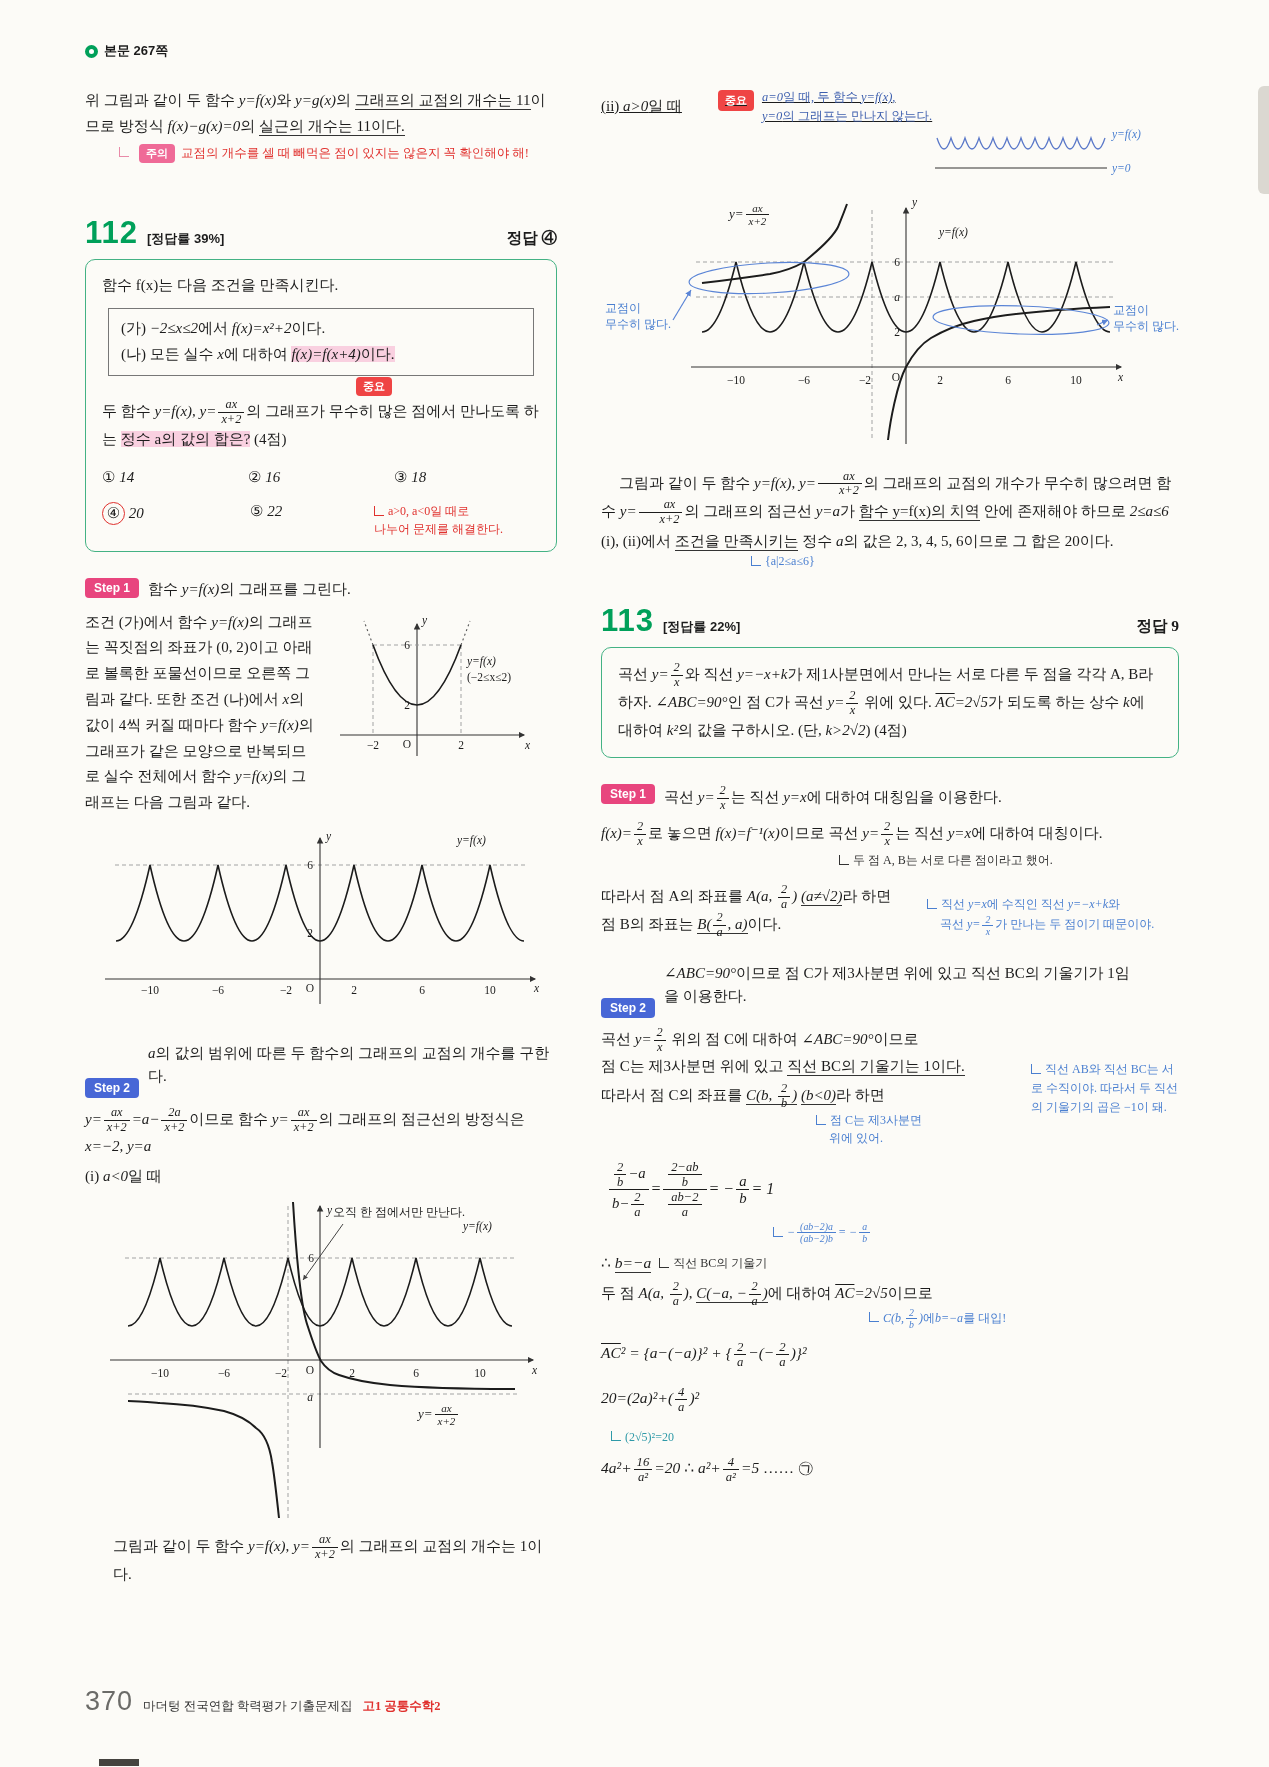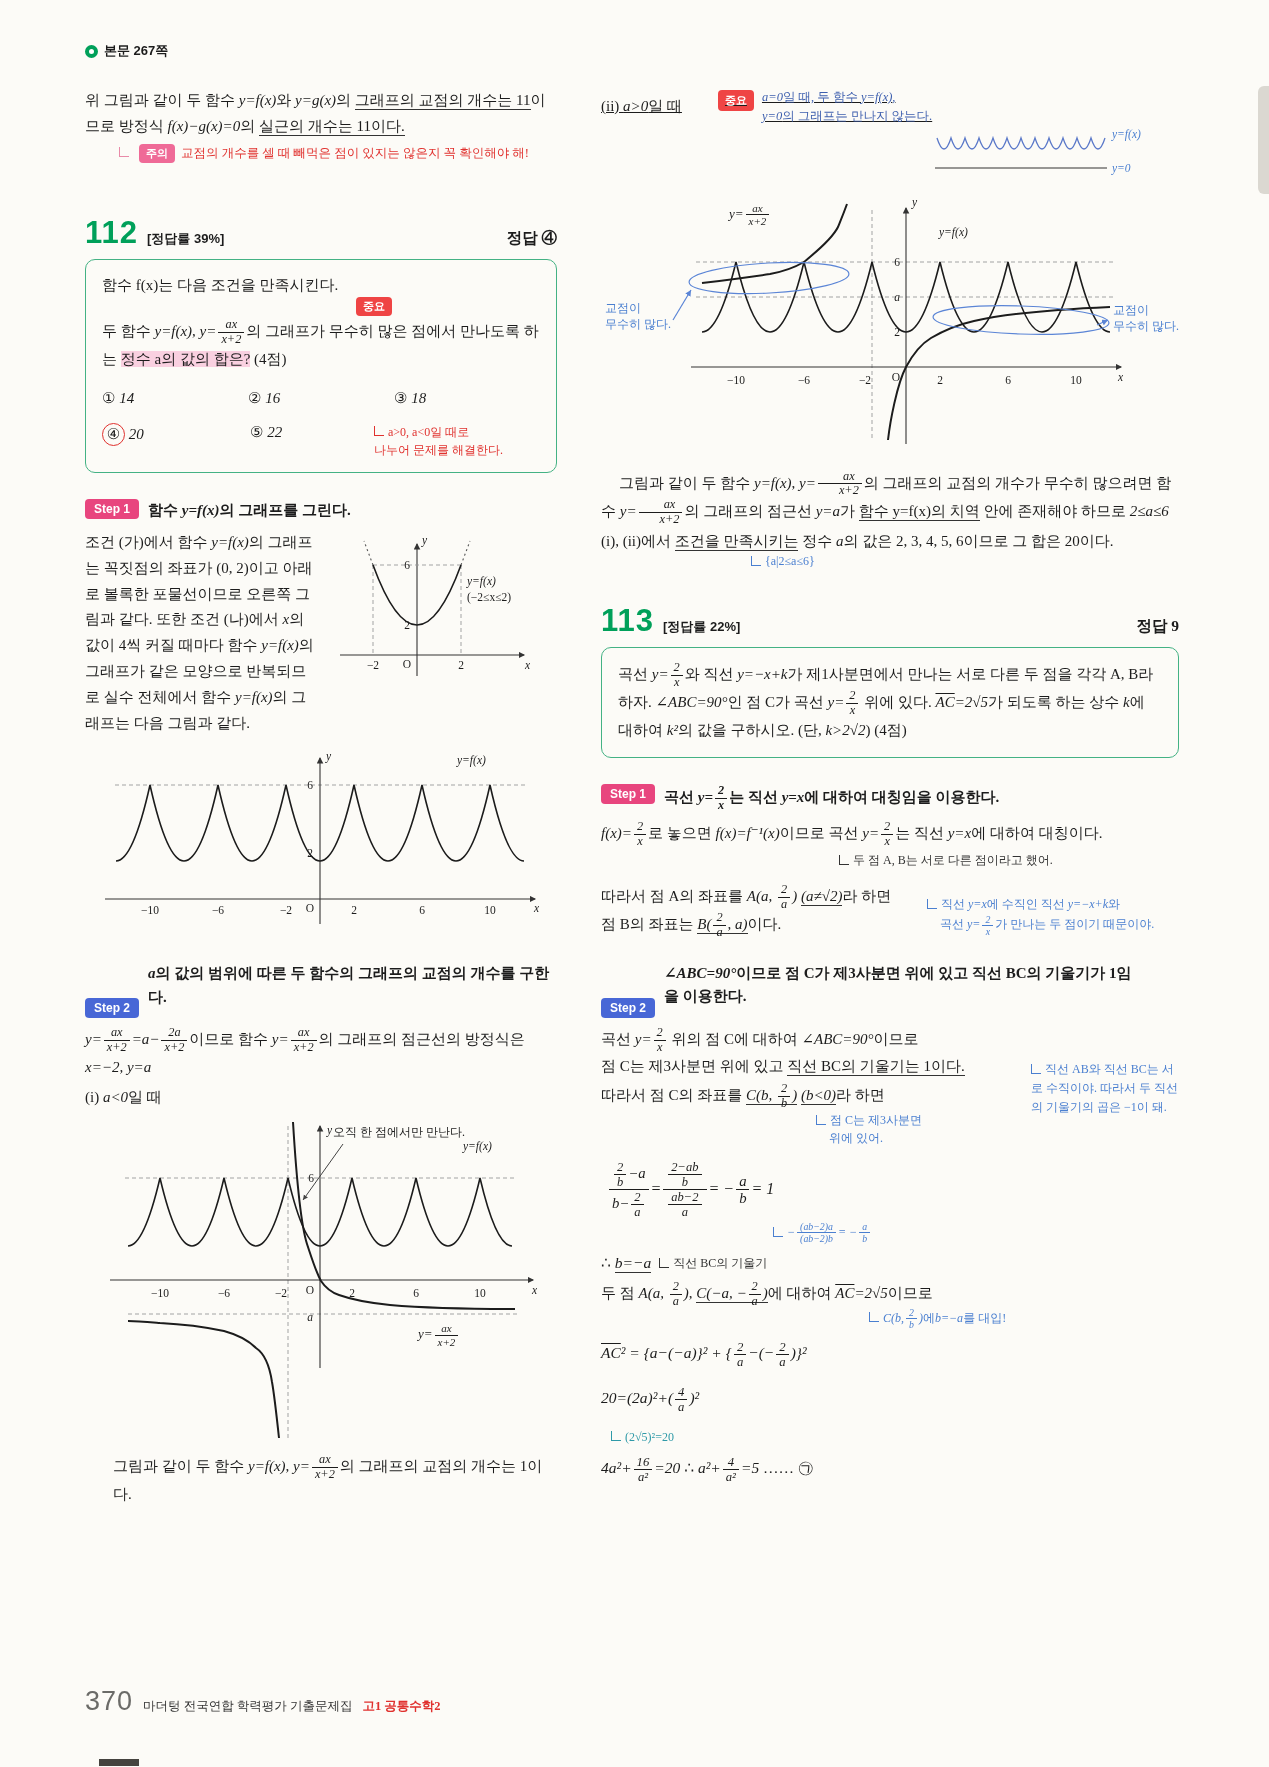--- a/index.html
+++ b/index.html
@@ -34,21 +34,21 @@
   .prob-ans{margin-left:auto;font-size:15.5px;font-weight:bold;}
   .qbox{border:1.6px solid #44b284;border-radius:10px;padding:13px 16px;margin-top:10px;}
   .cond-box{border:1px solid #777;padding:7px 12px;margin:10px 6px 2px 6px;}
   .imp-row{margin:-2px 0 2px 58%;}
   .choices{margin-top:4px;}
   .ch-row{display:flex;margin-top:16px;align-items:flex-start;}
   .choice{width:148px;font-size:15px;}
   .ring{display:inline-block;width:21px;height:21px;border:1.6px solid #e0312e;border-radius:50%;text-align:center;line-height:21px;}
   .red-note{color:#e0312e;font-size:12px;line-height:1.5;margin-left:-24px;}
   .step-head{display:flex;gap:9px;align-items:flex-start;margin-top:26px;margin-bottom:8px;}
-  .step-title{font-weight:bold;font-size:15px;line-height:1.55;}
+  .step-title{font-weight:normal;font-size:15px;line-height:1.55;}
   .note-blue{color:#4a7fd0;font-size:12px;line-height:1.55;}
   .note-black{color:#333;font-size:12px;line-height:1.5;}
   .note-teal{color:#2f9aa8;font-size:12px;}
   .rel{position:relative;}
   .abs{position:absolute;}
   .s1-row{display:flex;gap:4px;margin-top:2px;}
   .s1-text{flex:1;}
   .indent{padding-left:28px;}
   .eqline{font-size:16px;margin:12px 0 2px 6px;line-height:1.3;display:flex;align-items:center;flex-wrap:wrap;}
   .eqline .frac{font-size:0.92em;}
@@ -100,20 +100,24 @@
     </div>
 
     <div class="prob-head">
       <span class="prob-num">112</span>
       <span class="prob-rate">[정답률 39%]</span>
       <span class="prob-ans">정답 ④</span>
     </div>
 
     <div class="qbox">
       <p class="body">함수 f(x)는 다음 조건을 만족시킨다.</p>
+      <div class="cond-box">
+        <p class="body"><span>(가) </span><span class="m">−2≤x≤2</span><span>에서 </span><span class="m">f(x)=x²+2</span><span>이다.</span></p>
+        <p class="body"><span>(나) 모든 실수 </span><span class="m">x</span><span>에 대하여 </span><span class="m hl">f(x)=f(x+4)</span><span class="hl">이다.</span></p>
+      </div>
       <div class="imp-row">
         <span class="badge badge-imp">중요</span>
       </div>
       <p class="body"><span>두 함수 </span><span class="m">y=f(x)</span><span>, </span><span class="m">y=</span><span class="frac">
             <span class="fn">ax</span>
             <span class="fd">x+2</span>
           </span><span>의 그래프가 무수히 많은 점에서 만나도록 하는 </span><span class="hl">정수 a의 값의 합은?</span><span> (4점)</span></p>
       <div class="choices">
         <div class="ch-row">
           <span class="choice"><span>①</span> <span class="m">14</span></span>

